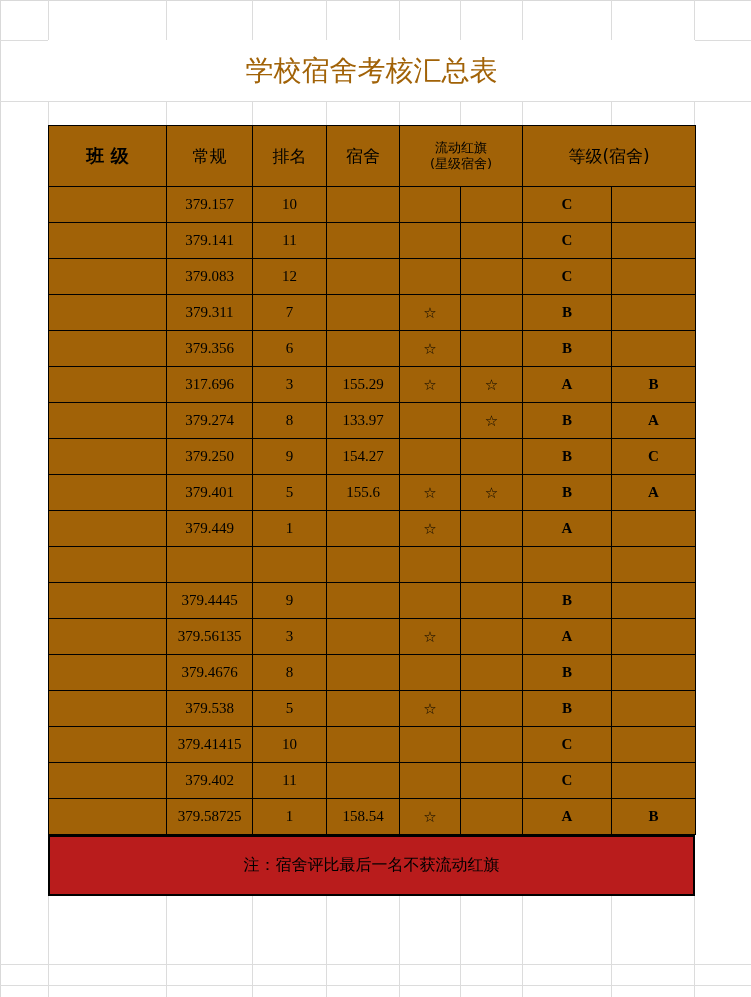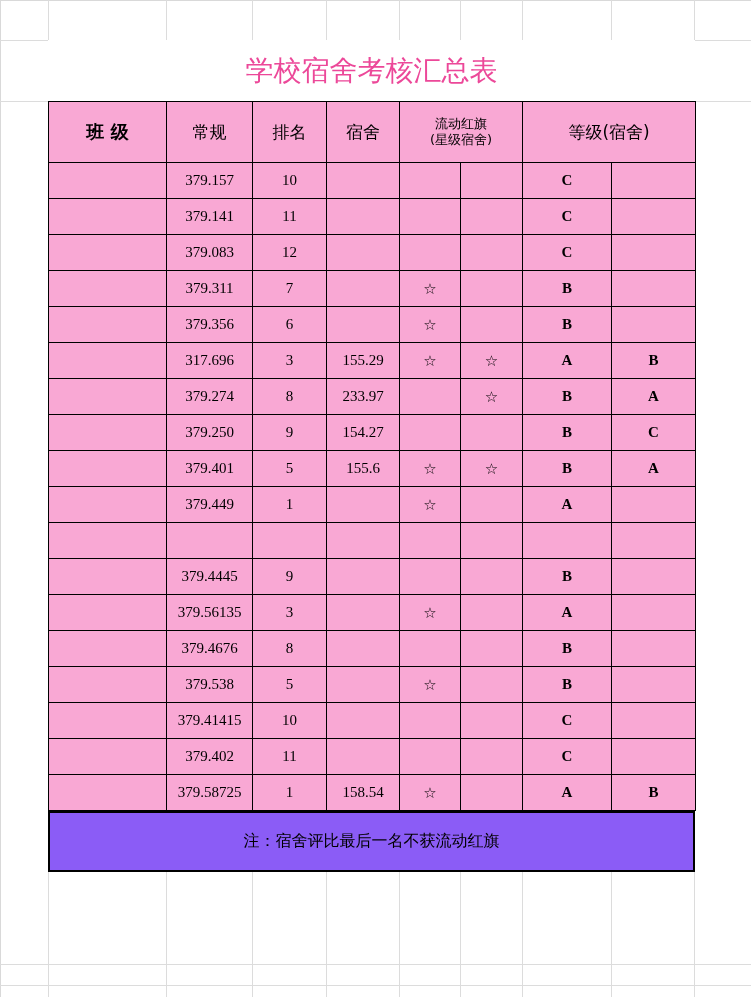--- a/index.html
+++ b/index.html
@@ -10,40 +10,40 @@
       linear-gradient(to right, #d9d9d9 1px, transparent 1px),
       linear-gradient(to bottom, #d9d9d9 1px, transparent 1px);
     background-size: 100% 100%, 100% 100%;
     font-family:"Liberation Serif", "DejaVu Serif", serif;
   }
   .gv { position:absolute; top:0; height:997px; width:1px; background:#dcdcdc; }
   .gh { position:absolute; left:0; width:751px; height:1px; background:#dcdcdc; }
   .sheet { position:absolute; left:48px; top:40px; width:647px; }
   .title {
     height:61px; display:flex; align-items:center; justify-content:center;
-    font-size:28px; color:#ec4899; background:#fff;
+    font-size:28px; color:#a16207; background:#fff;
     font-family:"DejaVu Serif", serif;
   }
   table.main {
-    border-collapse:collapse; table-layout:fixed; width:647px; background:#f9a8d4;
+    border-collapse:collapse; table-layout:fixed; width:647px; background:#a16207;margin-top:24px;
   }
   table.main td, table.main th {
     border:1px solid #000; padding:0; text-align:center; vertical-align:middle;
     font-size:15px; color:#000; overflow:hidden; white-space:nowrap;
   }
   table.main thead th { height:60px; font-weight:normal; font-size:17px; font-family:"DejaVu Sans", sans-serif; }
   table.main thead th.bold { font-weight:bold; font-size:18px; }
   table.main thead th.small { font-size:13px; line-height:16px; white-space:normal; }
   table.main tbody td { height:35px; }
   td.grade { font-weight:bold; }
   td.star { font-size:20px; }
   .note {
     border:2px solid #000; border-top:2px solid #000; height:57px;
     display:flex; align-items:center; justify-content:center;
-    font-size:16px; background:#8b5cf6; font-family:"DejaVu Sans", sans-serif;
+    font-size:16px; background:#b91c1c; font-family:"DejaVu Sans", sans-serif;
   }
 </style>
 </head>
 <body>
 
 <div class="gv" style="left:48px"></div>
 <div class="gv" style="left:166px"></div>
 <div class="gv" style="left:252px"></div>
 <div class="gv" style="left:326px"></div>
 <div class="gv" style="left:399px"></div>
@@ -141,21 +141,21 @@
           <td>155.29</td>
           <td class="star">☆</td>
           <td class="star">☆</td>
           <td class="grade">A</td>
           <td class="grade">B</td>
         </tr>
         <tr>
           <td></td>
           <td>379.274</td>
           <td>8</td>
-          <td>233.97</td>
+          <td>133.97</td>
           <td class="star"></td>
           <td class="star">☆</td>
           <td class="grade">B</td>
           <td class="grade">A</td>
         </tr>
         <tr>
           <td></td>
           <td>379.250</td>
           <td>9</td>
           <td>154.27</td>

